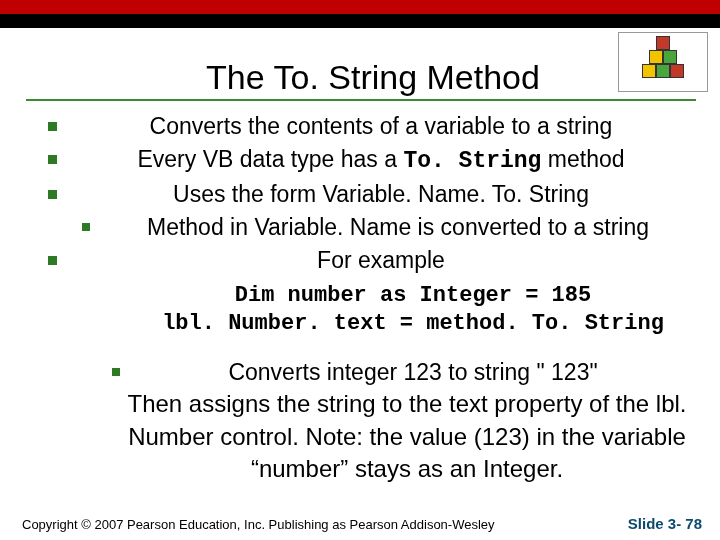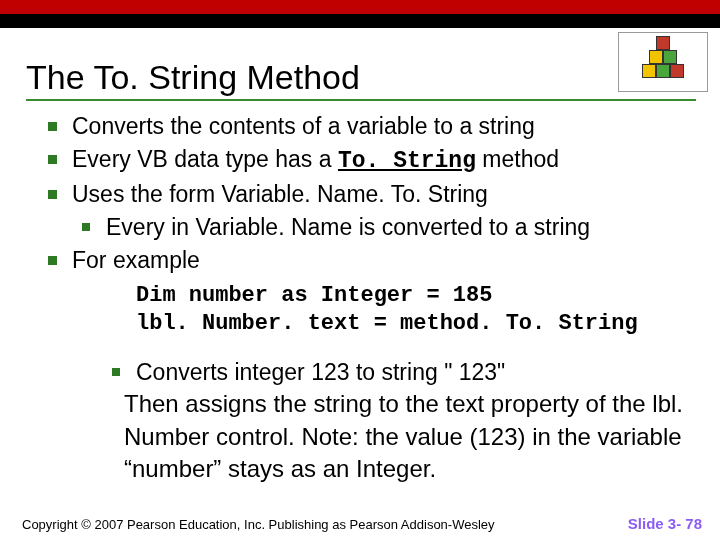--- a/index.html
+++ b/index.html
@@ -1,15 +1,15 @@
 <!DOCTYPE html>
 <html><head>
 <meta charset="utf-8">
 <style>
-  * { margin:0; padding:0; box-sizing:border-box; }
+  * { margin:0; padding:0; box-sizing:border-box;text-align:center; }
   body {
     width:720px; height:540px; background:#fff;
     font-family:Arial,Helvetica,sans-serif; color:#000;
     position:relative; overflow:hidden;
   }
   .topbar { width:100%; height:14px; background:#c00000; }
   .blackbar { width:100%; height:14px; background:#000; }
   .logo {
     position:absolute; top:32px; right:12px; width:90px; height:60px;
     background:linear-gradient(#fff,#fff); border:1px solid #999;
@@ -35,39 +35,39 @@
   ul.bul > li::before {
     content:""; position:absolute; left:0; top:11px; width:9px; height:9px;
     background:#2e7a24;
   }
   ul.sub { list-style:none; margin-left:34px; }
   ul.sub > li { position:relative; padding-left:24px; margin-bottom:2px;}
   ul.sub > li::before {
     content:""; position:absolute; left:0; top:11px; width:8px; height:8px;
     background:#2e7a24;
   }
-  .mono { font-family:"Courier New",monospace; font-weight:bold;text-decoration:underline; }
+  .mono { font-family:"Courier New",monospace; font-weight:bold; }
   .ital { }
   .code {
     font-family:"Courier New",monospace; font-weight:bold;
     font-size:22px; margin:6px 0 8px 88px; line-height:1.25;
   }
   ul.sub2 { list-style:none; margin-left:64px;margin-top:20px; }
   ul.sub2 > li { position:relative; padding-left:24px;}
   ul.sub2 > li::before {
     content:""; position:absolute; left:0; top:11px; width:8px; height:8px;
     background:#2e7a24;
   }
   .tail { margin-left:76px; font-size:24px; line-height:1.35; }
   .footer {
     position:absolute; bottom:8px; left:22px; font-size:13px;
   }
   .slidenum {
     position:absolute; bottom:8px; right:18px; font-size:15px;
-    color:#8b5cf6; font-weight:bold;margin-left:17px;
+    color:#0c4a6e; font-weight:bold;margin-left:17px;
   }
 </style>
 </head>
 <body>
 
 <div class="topbar"></div>
 <div class="blackbar"></div>
 
 <div class="logo">
   <div class="blocks">
@@ -86,21 +86,21 @@
 <div class="content">
   <ul class="bul">
     <li>Converts the contents of a variable to a string</li>
     <li>
       <span>Every VB data type has a </span><span class="mono">To. String</span><span> method</span>
     </li>
     <li>Uses the form Variable. Name. To. String</li>
   </ul>
   <ul class="sub">
     <li>
-      <span>Every in </span><span class="ital">Variable. Name</span><span> is converted to a string</span>
+      <span>Method in </span><span class="ital">Variable. Name</span><span> is converted to a string</span>
     </li>
   </ul>
   <ul class="bul">
     <li>For example</li>
   </ul>
   <div class="code">
     <div>Dim number as Integer = 185</div>
     <div>lbl. Number. text = method. To. String</div>
   </div>
   <ul class="sub2">

